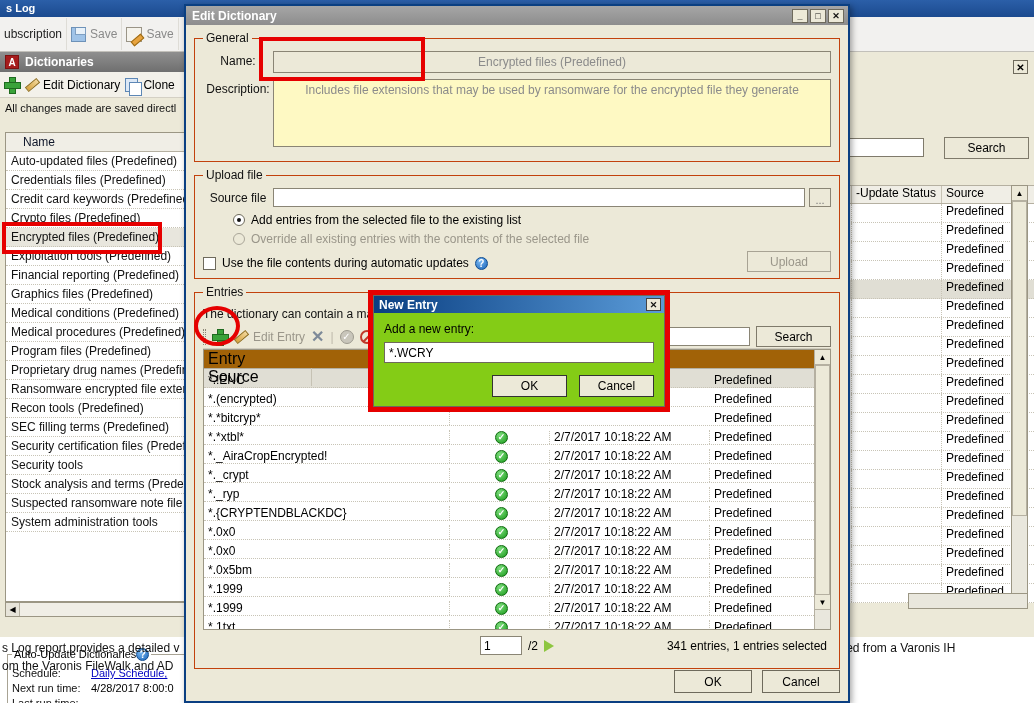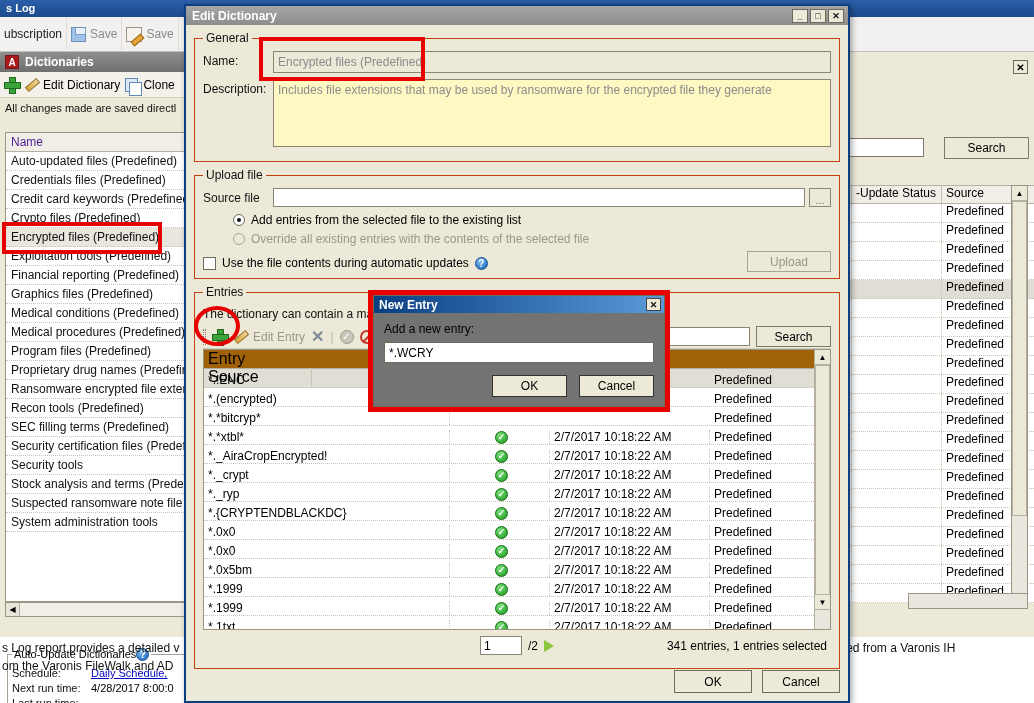--- a/index.html
+++ b/index.html
@@ -94,21 +94,21 @@
     background:#fff; border:1px solid #5d87b5;
   }
   .sb-note { font-size: 11px; padding: 4px 5px 3px 5px; color: #111; }
 
   .sb-list {
     position: absolute; left: 5px; top: 80px; width: 182px; height: 470px;
     background: #fff; border: 1px solid #9b9684; overflow: hidden;
   }
   .sb-colhead {
     height: 19px; background: #f0eee6; border-bottom: 1px solid #b5b0a1;
-    font-size: 12px; padding: 2px 0 0 5px; color: #4c1d95;
+    font-size: 12px; padding: 2px 0 0 17px; color: #0f172a;
   }
   .sb-row {
     height: 19px; line-height: 18px; padding-left: 5px; font-size: 12px;
     border-bottom: 1px dotted #c8c4b6; white-space: nowrap; color:#111;
   }
   .sb-row.selected { background: #e8e6dd; }
   .sb-hscroll {
     position:absolute; left:5px; top:550px; width:182px; height:15px;
     background:#f0eee6; border:1px solid #9b9684;
   }
@@ -204,21 +204,21 @@
     width:16px; height:14px; background:#ece9d8; border:1px solid #6e6a5c;
     color:#111; font-size:9px; display:flex; align-items:center;
     justify-content:center; font-weight:bold;
   }
   fieldset.grp {
     margin:6px 8px 0 8px; border:1px solid #c2410c; padding:6px 8px 8px 8px;
     position:relative;
   }
   fieldset.grp > legend { font-size:12px; padding:0 3px; color:#111; }
 
-  .fld-row { display:flex; align-items:flex-start; margin-bottom:6px; }
+  .fld-row { display:flex; align-items:flex-start; margin-bottom:6px;text-align:center; }
   .fld-label { width:70px; font-size:12px; padding-top:3px; color:#111; }
   .txtinput {
     flex:1; height:22px; background:#ece9d8; border:1px solid #8a8575;
     font-size:12px; color:#8b8b8b; padding:3px 4px; overflow:hidden;
     white-space:nowrap;
   }
   .txtarea {
     flex:1; height:68px; background:#fef9c3; border:1px solid #8a8575;
     font-size:12px; color:#8b8b8b; padding:3px 4px; overflow:hidden;
   }
@@ -315,21 +315,21 @@
     width:78px; height:23px; background:#ece9d8; border:1px solid #6e6a5c;
     font-size:12px; display:flex; align-items:center; justify-content:center;
   }
 
   
   .ne-wrap {
     position:absolute; left:368px; top:290px; width:302px; height:122px;
     border:5px solid #e60000;
   }
   .ne {
-    width:100%; height:100%; background:#737373; border:1px solid #6e6a5c;
+    width:100%; height:100%; background:#84cc16; border:1px solid #6e6a5c;
   }
   .ne-title {
     height:17px; background:linear-gradient(to right,#0a3f82,#5a9bd8);
     color:#fff; font-weight:bold; font-size:12px;
     display:flex; align-items:center; padding-left:5px;
   }
   .ne-title .sp { flex:1; }
   .ne-x {
     width:15px; height:13px; background:#ece9d8; border:1px solid #444;
     color:#111; font-size:9px; font-weight:bold; margin-right:3px;

